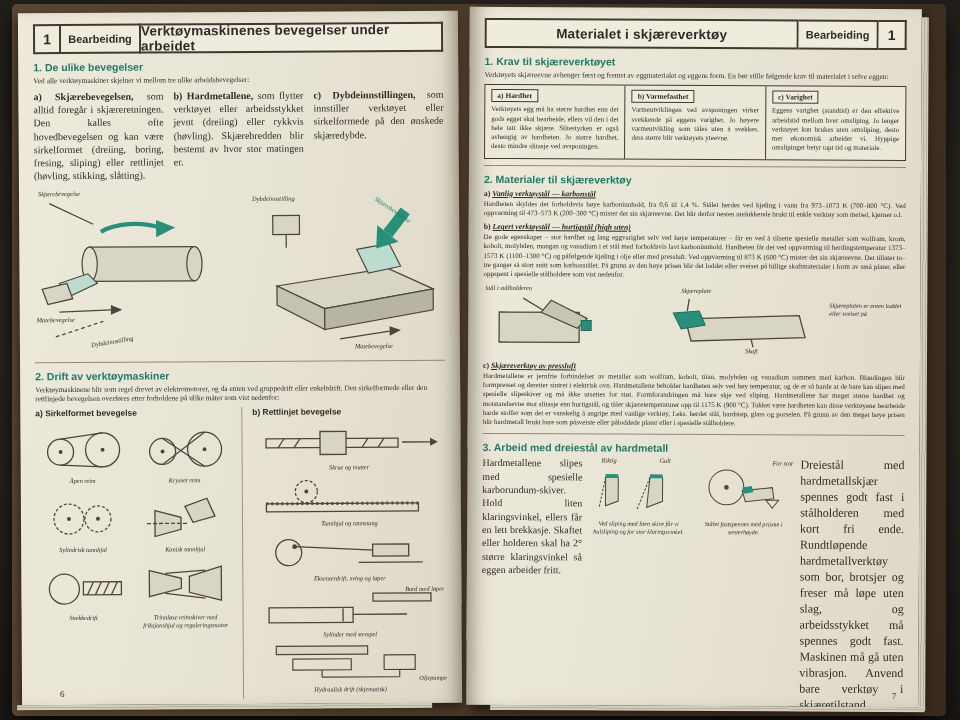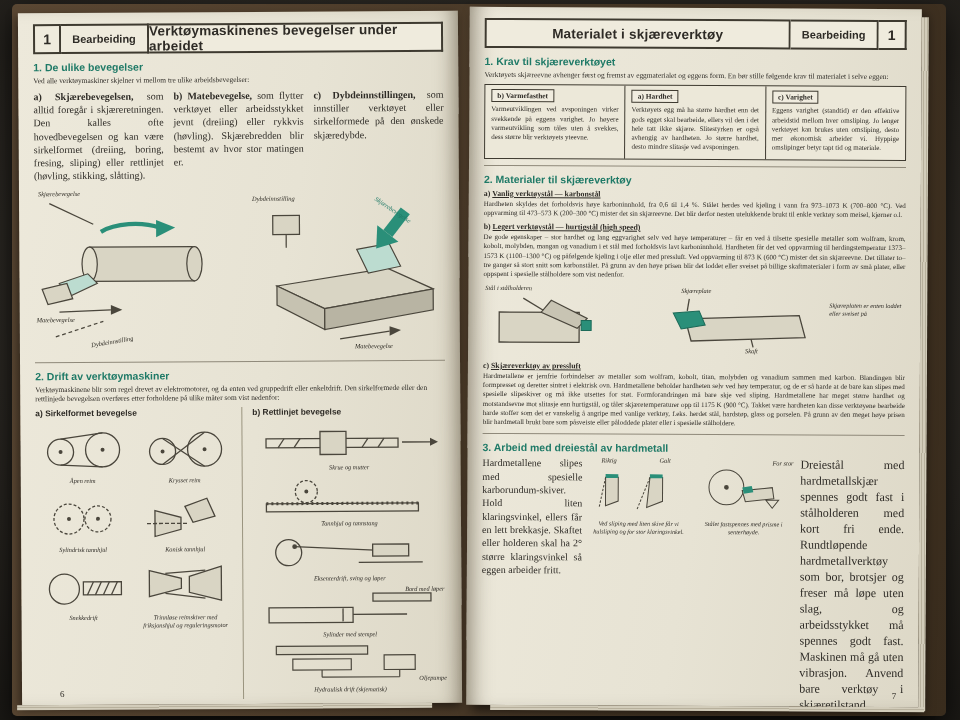--- a/index.html
+++ b/index.html
@@ -22,21 +22,21 @@
   .page-right::after { content:""; position:absolute; left:24px; bottom:-5px; right:-6px; height:5px;
     background:repeating-linear-gradient(to bottom,#d2ccba 0 2px,#b7b09c 2px 3px); }
   .pad { position:absolute; inset:0; padding:11px 15px 18px 15px; }
 
   
   .pheader { display:flex; height:30px; }
   .hbox { border:2px solid #3e3a30; display:flex; align-items:center; justify-content:center;
     background:#efebdd; font-family:"Liberation Sans", sans-serif; }
   .hbox + .hbox { border-left:none; }
   .hnum { width:28px; font-weight:bold; font-size:14px; }
-  .htab { width:88px; font-weight:bold; font-size:11px; }
+  .htab { width:80px; font-weight:bold; font-size:11px; }
   .htitle { flex:1; font-weight:bold; font-size:13.5px; letter-spacing:.2px; }
 
   .sech { font-family:"Liberation Sans", sans-serif; font-weight:bold; color:#1f7a67;
     font-size:10.5px; margin:7px 0 3px 0; }
   .intro { font-size:7.4px; line-height:1.3; margin-bottom:4px; }
   .rule { border:none; border-top:1px solid #8f897a; margin:6px 0 2px 0; }
 
   .cols3 { display:flex; gap:10px; }
   .cols3 .item { flex:1; font-size:10px; line-height:1.33; text-align:justify; }
   .ilbl, .lead { font-weight:bold; }
@@ -65,21 +65,21 @@
   .pnum-right { right:22px; }
 
   
   .kravrow { display:flex; border:1.5px solid #3e3a30; background:#ece8d9; }
   .kravbox { flex:1; padding:4px 6px 6px 6px; font-size:7px; line-height:1.32; text-align:justify; }
   .kravbox + .kravbox { border-left:1.5px solid #3e3a30; }
   .kravhead { display:inline-block; border:1px solid #3e3a30; padding:1px 5px; font-weight:bold;
     font-size:7.4px; margin-bottom:3px; background:#f0ecdf; font-style:normal; text-align:left; }
   .para { font-size:7px; line-height:1.33; text-align:justify; margin-bottom:4px; }
   .ptitle { font-size:7.8px; margin:4px 0 2px 0; }
-  .ptitle .t { font-weight:bold; text-decoration:underline; }
+  .ptitle .t { font-weight:bold; text-decoration:underline;font-style:italic; }
   .ptitle .l { font-weight:bold; }
 
   .tooldiag { display:flex; align-items:flex-start; gap:8px; margin:4px 0 5px 0; height:72px; }
   .tooldiag .fig { flex:none; }
   .fig-holder { width:150px; height:100%; }
   .fig-tool { width:180px; height:100%; }
   .toolnote { width:84px; font-size:6.3px; font-style:italic; line-height:1.25; padding-top:16px; }
 
   .s3row { display:flex; gap:9px; margin-top:3px; }
   .s3left { width:100px; font-size:10px; line-height:1.33; text-align:justify; }
@@ -113,21 +113,21 @@
       <div class="intro">Ved alle verktøymaskiner skjelner vi mellom tre ulike arbeidsbevegelser:</div>
 
       <div class="cols3">
         <p class="item">
           <span class="ilbl">a)</span>
           <span class="lead">Skjærebevegelsen,</span>
           <span>som alltid foregår i skjæreretningen. Den kalles ofte hovedbevegelsen og kan være sirkelformet (dreiing, boring, fresing, sliping) eller rettlinjet (høvling, stikking, slåtting).</span>
         </p>
         <p class="item">
           <span class="ilbl">b)</span>
-          <span class="lead">Matebevegelse,</span>
+          <span class="lead">Hardmetallene,</span>
           <span>som flytter verktøyet eller arbeidsstykket jevnt (dreiing) eller rykkvis (høvling). Skjærebredden blir bestemt av hvor stor matingen er.</span>
         </p>
         <p class="item">
           <span class="ilbl">c)</span>
           <span class="lead">Dybdeinnstillingen,</span>
           <span>som innstiller verktøyet eller sirkelformede på den ønskede skjæredybde.</span>
         </p>
       </div>
 
       <div class="diagrow">
@@ -317,46 +317,46 @@
         <div class="hbox htitle">Materialet i skjæreverktøy</div>
         <div class="hbox htab">Bearbeiding</div>
         <div class="hbox hnum">1</div>
       </div>
 
       <div class="sech">1. Krav til skjæreverktøyet</div>
       <div class="intro">Verktøyets skjæreevne avhenger først og fremst av eggmaterialet og eggens form. En bør stille følgende krav til materialet i selve eggen:</div>
 
       <div class="kravrow">
         <div class="kravbox">
+          <span class="kravhead"><span>a)</span> <span>Hardhet</span></span>
+          <div>Verktøyets egg må ha større hardhet enn det gods egget skal bearbeide, ellers vil den i det hele tatt ikke skjære. Slitestyrken er også avhengig av hardheten. Jo større hardhet, desto mindre slitasje ved avsponingen.</div>
+        </div>
+        <div class="kravbox">
           <span class="kravhead"><span>b)</span> <span>Varmefasthet</span></span>
           <div>Varmeutviklingen ved avsponingen virker svekkende på eggens varighet. Jo høyere varmeutvikling som tåles uten å svekkes, dess større blir verktøyets yteevne.</div>
-        </div>
-        <div class="kravbox">
-          <span class="kravhead"><span>a)</span> <span>Hardhet</span></span>
-          <div>Verktøyets egg må ha større hardhet enn det gods egget skal bearbeide, ellers vil den i det hele tatt ikke skjære. Slitestyrken er også avhengig av hardheten. Jo større hardhet, desto mindre slitasje ved avsponingen.</div>
         </div>
         <div class="kravbox">
           <span class="kravhead"><span>c)</span> <span>Varighet</span></span>
           <div>Eggens varighet (standtid) er den effektive arbeidstid mellom hver omsliping. Jo lenger verktøyet kan brukes uten omsliping, desto mer økonomisk arbeider vi. Hyppige omslipinger betyr tapt tid og materiale.</div>
         </div>
       </div>
 
       <hr class="rule">
 
       <div class="sech">2. Materialer til skjæreverktøy</div>
 
       <div class="ptitle">
         <span class="l">a)</span>
         <span class="t">Vanlig verktøystål — karbonstål</span>
       </div>
       <p class="para">Hardheten skyldes det forholdsvis høye karboninnhold, fra 0,6 til 1,4 %. Stålet herdes ved kjøling i vann fra 973–1073 K (700–800 °C). Ved oppvarming til 473–573 K (200–300 °C) mister det sin skjæreevne. Det blir derfor nesten utelukkende brukt til enkle verktøy som meisel, kjørner o.l.</p>
 
       <div class="ptitle">
         <span class="l">b)</span>
-        <span class="t">Legert verktøystål — hurtigstål (high speed)</span>
+        <span class="t">Legert verktøystål — hurtigstål (high uten)</span>
       </div>
       <p class="para">De gode egenskaper – stor hardhet og lang eggvarighet selv ved høye temperaturer – får en ved å tilsette spesielle metaller som wolfram, krom, kobolt, molybden, mangan og vanadium i et stål med forholdsvis lavt karboninnhold. Hardheten får det ved oppvarming til herdingstemperatur 1373–1573 K (1100–1300 °C) og påfølgende kjøling i olje eller med pressluft. Ved oppvarming til 873 K (600 °C) mister det sin skjæreevne. Det tillater to–tre ganger så stort snitt som karbonstålet. På grunn av den høye prisen blir det loddet eller sveiset på billige skaftmaterialer i form av små plater, eller oppspent i spesielle stålholdere som vist nedenfor.</p>
 
       <div class="tooldiag">
         <div class="fig fig-holder">
           <svg viewBox="0 0 150 72">
             <polygon points="16,28 96,28 96,58 16,58" class="fillp"></polygon>
             <polygon points="68,16 104,34 94,44 58,28" fill="#c8c4b3" stroke="#4a463c" stroke-width="1.2"></polygon>
             <rect x="98" y="36" width="10" height="10" fill="#2a8f79" stroke="#1c6a58"></rect>
             <line x1="40" y1="14" x2="60" y2="26" class="ln" stroke-width="0.8"></line>

